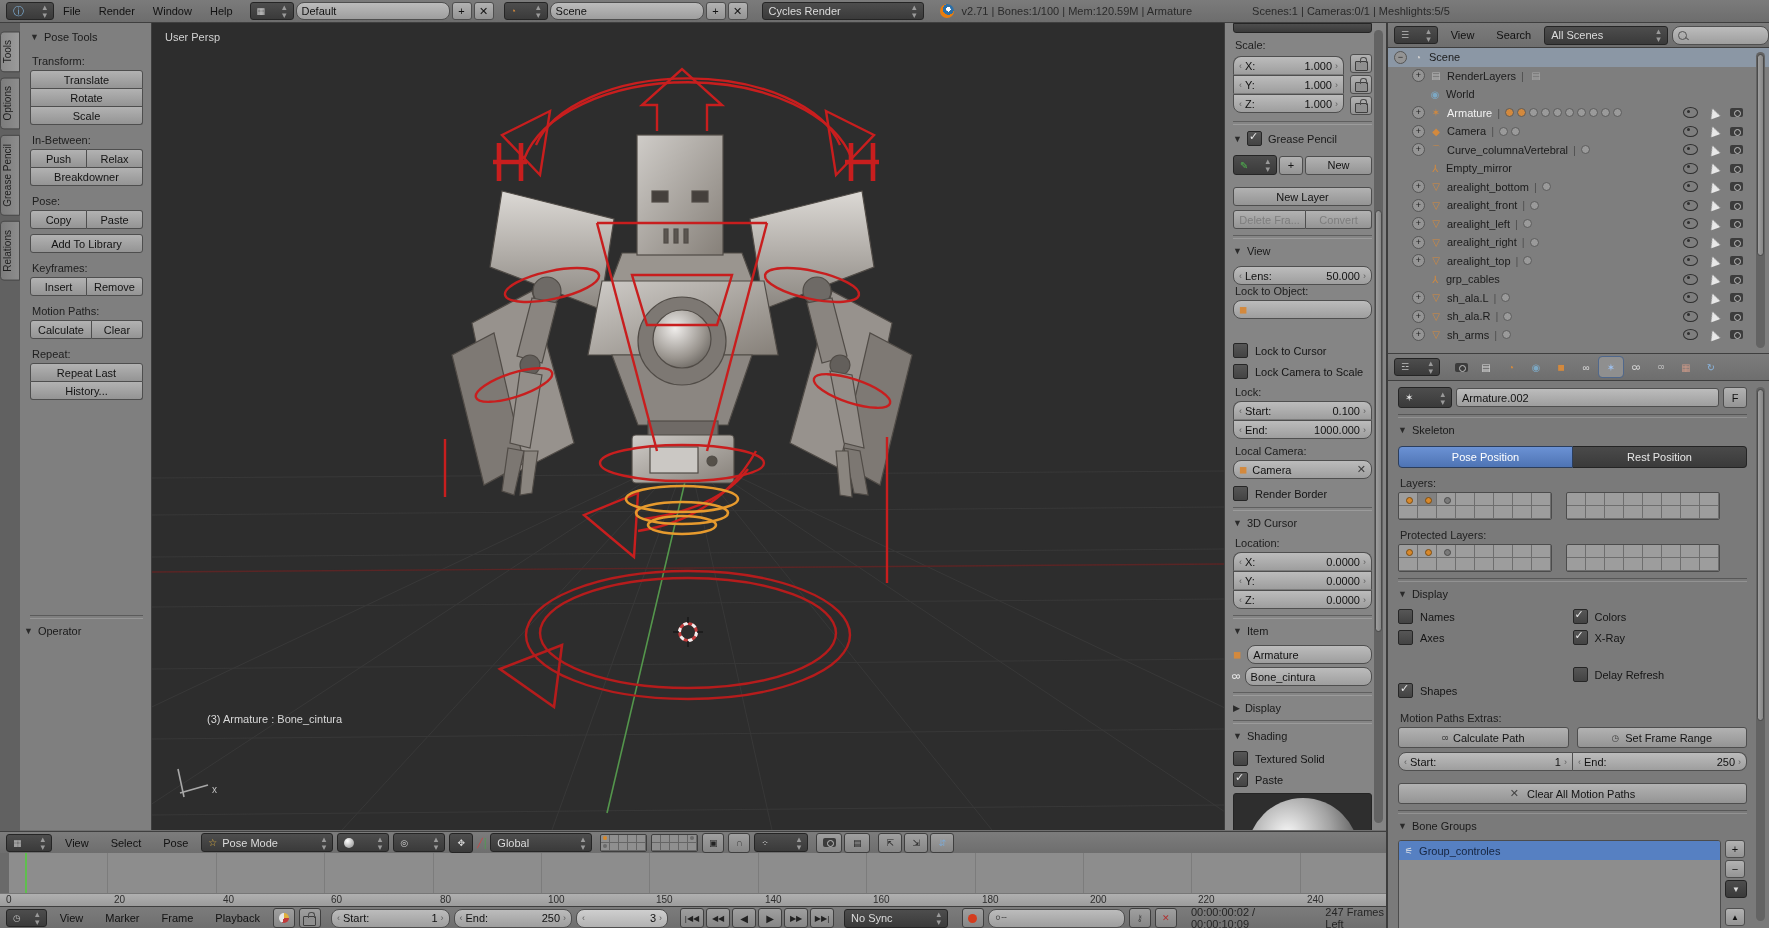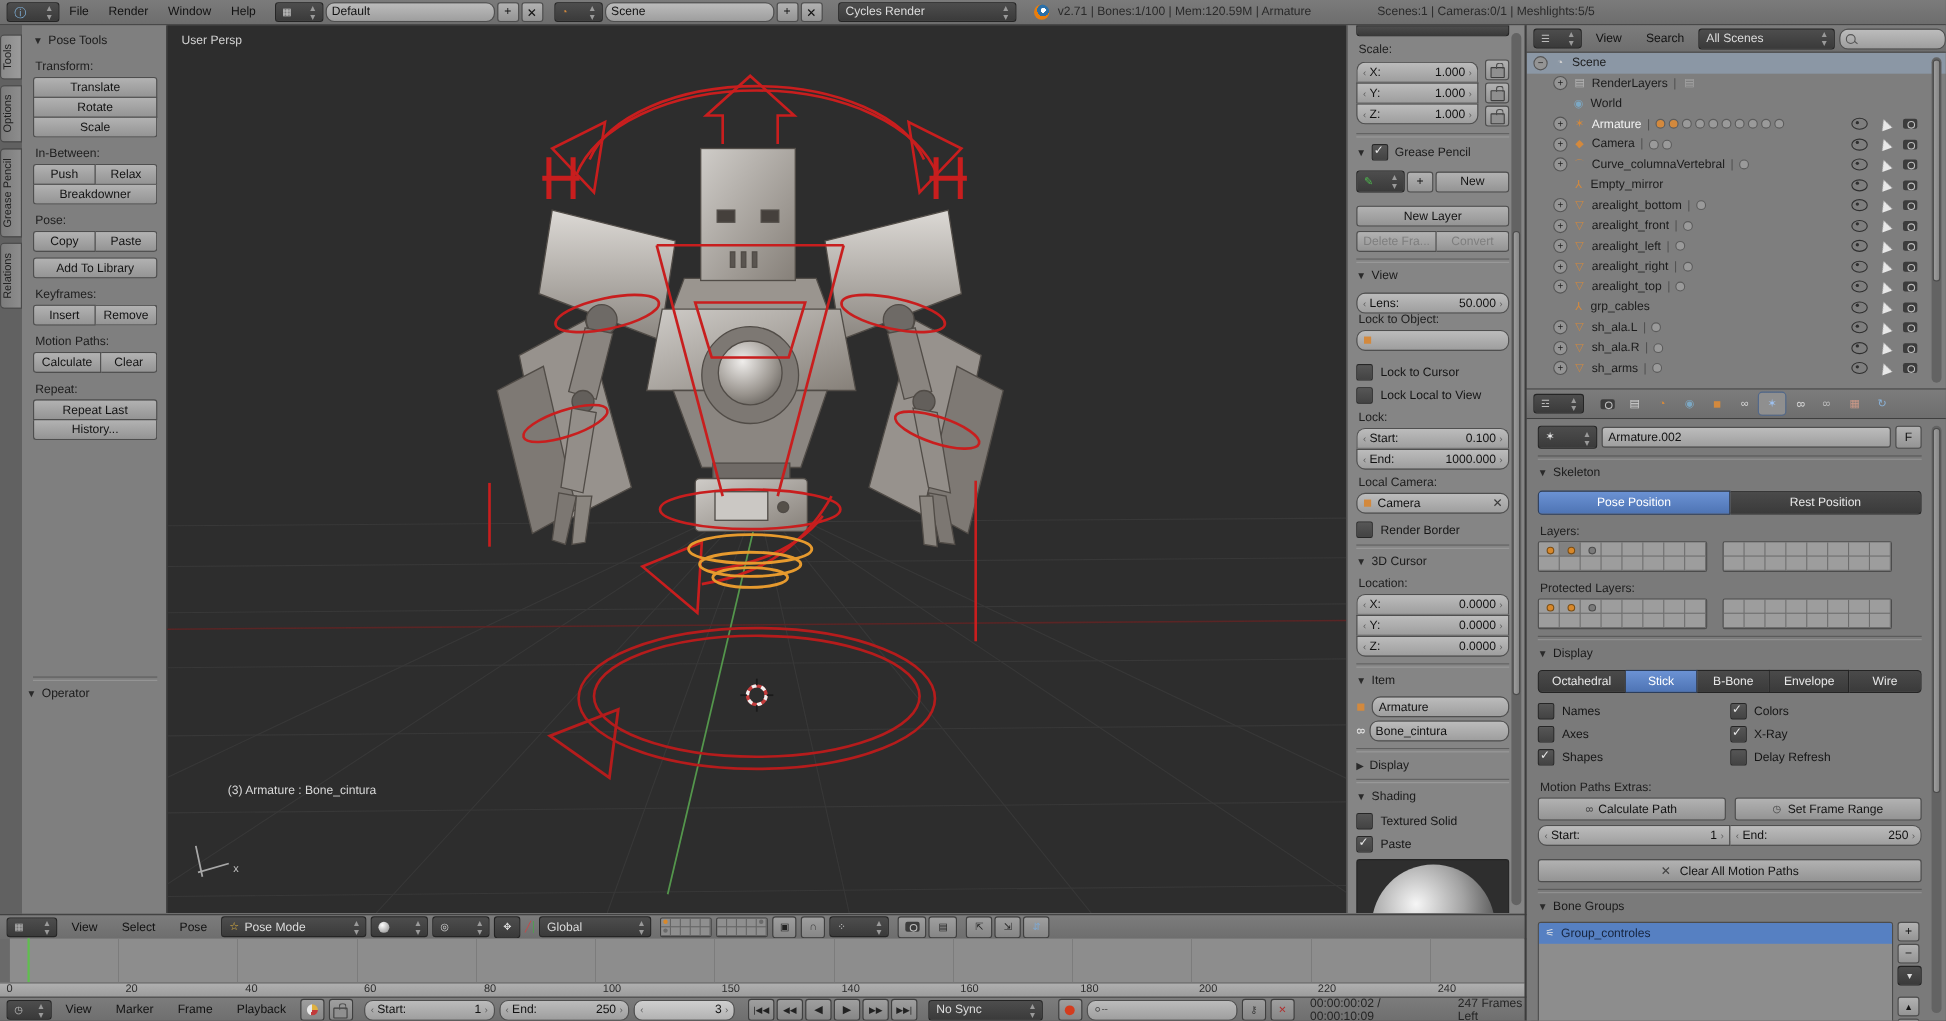--- a/index.html
+++ b/index.html
@@ -374,27 +374,27 @@
     <div class="numf" style="margin-top:9px;">
         <span class="arr">‹</span>
         <span class="lab">Lens:</span>
         <span class="val">50.000</span>
         <span class="arr">›</span>
       </div>
     <div class="sublabel">Lock to Object:</div>
     <div class="numf" style="justify-content:flex-start;">
         <span style="color:#d3893d;font-size:10px;">◼</span>
       </div>
-    <div class="row" style="margin-top:12px;">
+    <div class="row" style="margin-top:24px;">
         <span class="chk"></span>
         <span class="chklabel">Lock to Cursor</span>
       </div>
     <div class="row" style="margin-top:6px;">
         <span class="chk"></span>
-        <span class="chklabel">Lock Local to View</span>
+        <span class="chklabel">Lock Camera to Scale</span>
       </div>
     <div class="sublabel" style="margin-top:7px;">Lock:</div>
     <div class="numf join-t">
         <span class="arr">‹</span>
         <span class="lab">Start:</span>
         <span class="val">0.100</span>
         <span class="arr">›</span>
       </div>
     <div class="numf join-b">
         <span class="arr">‹</span>
@@ -1045,48 +1045,41 @@
             <i></i>
             <i></i>
           </div>
       </div>
       <div class="divider"></div>
       <div class="sect row">
           <span class="tri">▼</span>
           <span>Display</span>
         </div>
       <div class="row" style="margin-top:9px;">
-        <div style="flex:1.2;height:19px;background:linear-gradient(#4a4a4a,#3a3a3a);border:1px solid #242424;border-radius:4px 0 0 4px;color:#e8e8e8;display:flex;align-items:center;justify-content:center;">Octahedral</div>
-        <div style="flex:1;height:19px;background:linear-gradient(#6b92d4,#4e74b4);border:1px solid #2c3e5c;border-left:none;color:#fff;display:flex;align-items:center;justify-content:center;">Stick</div>
-        <div style="flex:1;height:19px;background:linear-gradient(#4a4a4a,#3a3a3a);border:1px solid #242424;border-left:none;color:#e8e8e8;display:flex;align-items:center;justify-content:center;">B-Bone</div>
-        <div style="flex:1.1;height:19px;background:linear-gradient(#4a4a4a,#3a3a3a);border:1px solid #242424;border-left:none;color:#e8e8e8;display:flex;align-items:center;justify-content:center;">Envelope</div>
-        <div style="flex:1;height:19px;background:linear-gradient(#4a4a4a,#3a3a3a);border:1px solid #242424;border-left:none;border-radius:0 4px 4px 0;color:#e8e8e8;display:flex;align-items:center;justify-content:center;">Wire</div>
-      </div>
-      <div class="row" style="margin-top:9px;">
         <div class="row" style="width:50%;">
             <span class="chk"></span>
             <span class="chklabel">Names</span>
           </div>
         <div class="row">
             <span class="chk on"></span>
             <span class="chklabel">Colors</span>
           </div>
       </div>
       <div class="row" style="margin-top:6px;">
         <div class="row" style="width:50%;">
             <span class="chk"></span>
             <span class="chklabel">Axes</span>
           </div>
         <div class="row">
             <span class="chk on"></span>
             <span class="chklabel">X-Ray</span>
           </div>
       </div>
       <div class="row" style="margin-top:6px;">
-        <div class="row" style="width:50%;">
+        <div class="row" style="width:50%;margin-top:32px;">
             <span class="chk on"></span>
             <span class="chklabel">Shapes</span>
           </div>
         <div class="row">
             <span class="chk"></span>
             <span class="chklabel">Delay Refresh</span>
           </div>
       </div>
       <div class="sublabel" style="margin-top:14px;">Motion Paths Extras:</div>
       <div class="row" style="gap:8px;">

